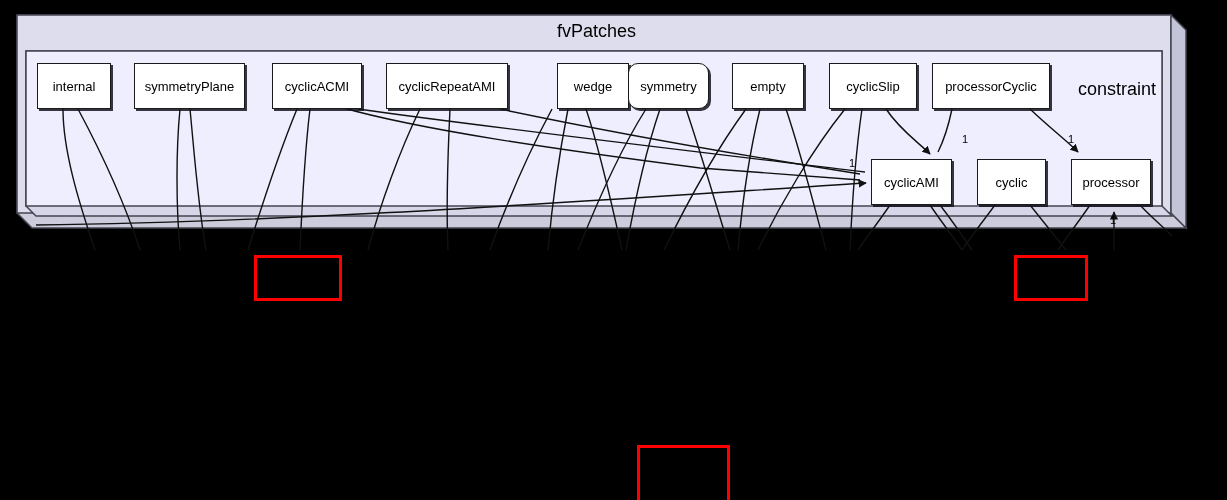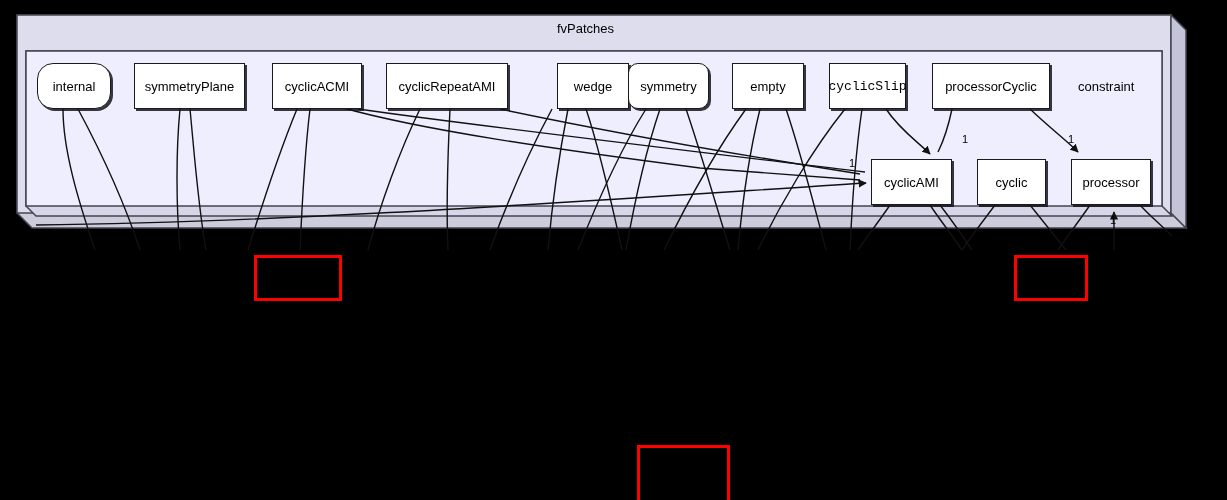--- a/index.html
+++ b/index.html
@@ -2,21 +2,21 @@
 <html><head>
 <meta charset="utf-8">
 <style>
   html,body{margin:0;padding:0;background:#000;}
   #root{position:relative;width:1227px;height:500px;background:#000;overflow:hidden;
         font-family:"Liberation Sans","DejaVu Sans",sans-serif;}
   svg{position:absolute;left:0;top:0;width:1227px;height:500px;overflow:visible;}
   .node{position:absolute;background:#ffffff;border:1px solid #1a1a1a;
         box-sizing:border-box;display:flex;align-items:center;justify-content:center;
         font-size:13px;color:#000;box-shadow:2px 2px 0 rgba(20,20,30,.85);}
-  .clabel{position:absolute;font-size:13px;color:#000;white-space:nowrap;}
+  .clabel{position:absolute;font-size:18px;color:#000;white-space:nowrap;}
   .edgelabel{position:absolute;font-size:11px;color:#000;}
 </style>
 </head>
 <body>
 
 <div id="root">
 
   <svg viewBox="0 0 1227 500">
     <defs>
       <marker id="ah" viewBox="0 0 10 10" refX="9" refY="5" markerWidth="6" markerHeight="6" orient="auto-start-reverse">
@@ -80,42 +80,42 @@
       <path d="M995,205 C984,220 972,235 962,250"></path>
       <path d="M1030,205 C1042,220 1054,235 1066,250"></path>
 
       <path d="M1090,205 C1080,220 1068,235 1058,250"></path>
       <path d="M1140,205 C1150,216 1160,224 1172,236"></path>
 
       <path d="M1114,250 L1114,212" marker-end="url(#ah)"></path>
     </g>
   </svg>
 
-  <div class="node" style="left:37px;top:63px;width:74px;height:46px;border-radius:16px;">
+  <div class="node" style="left:37px;top:63px;width:74px;height:46px;">
     <span>internal</span>
   </div>
   <div class="node" style="left:134px;top:63px;width:111px;height:46px;">
     <span>symmetryPlane</span>
   </div>
   <div class="node" style="left:272px;top:63px;width:90px;height:46px;">
     <span>cyclicACMI</span>
   </div>
   <div class="node" style="left:386px;top:63px;width:122px;height:46px;">
     <span>cyclicRepeatAMI</span>
   </div>
   <div class="node" style="left:533px;top:63px;width:72px;height:46px;margin-left:24px;">
     <span>wedge</span>
   </div>
   <div class="node" style="left:628px;top:63px;width:81px;height:46px;border-radius:10px;">
     <span>symmetry</span>
   </div>
   <div class="node" style="left:732px;top:63px;width:72px;height:46px;">
     <span>empty</span>
   </div>
-  <div class="node" style="left:829px;top:63px;width:77px;height:46px;font-family:Liberation Mono, monospace;">
+  <div class="node" style="left:829px;top:63px;width:88px;height:46px;">
     <span>cyclicSlip</span>
   </div>
   <div class="node" style="left:871px;top:159px;width:81px;height:46px;">
     <span>cyclicAMI</span>
   </div>
   <div class="node" style="left:932px;top:63px;width:118px;height:46px;">
     <span>processorCyclic</span>
   </div>
   <div class="node" style="left:977px;top:159px;width:69px;height:46px;">
     <span>cyclic</span>

